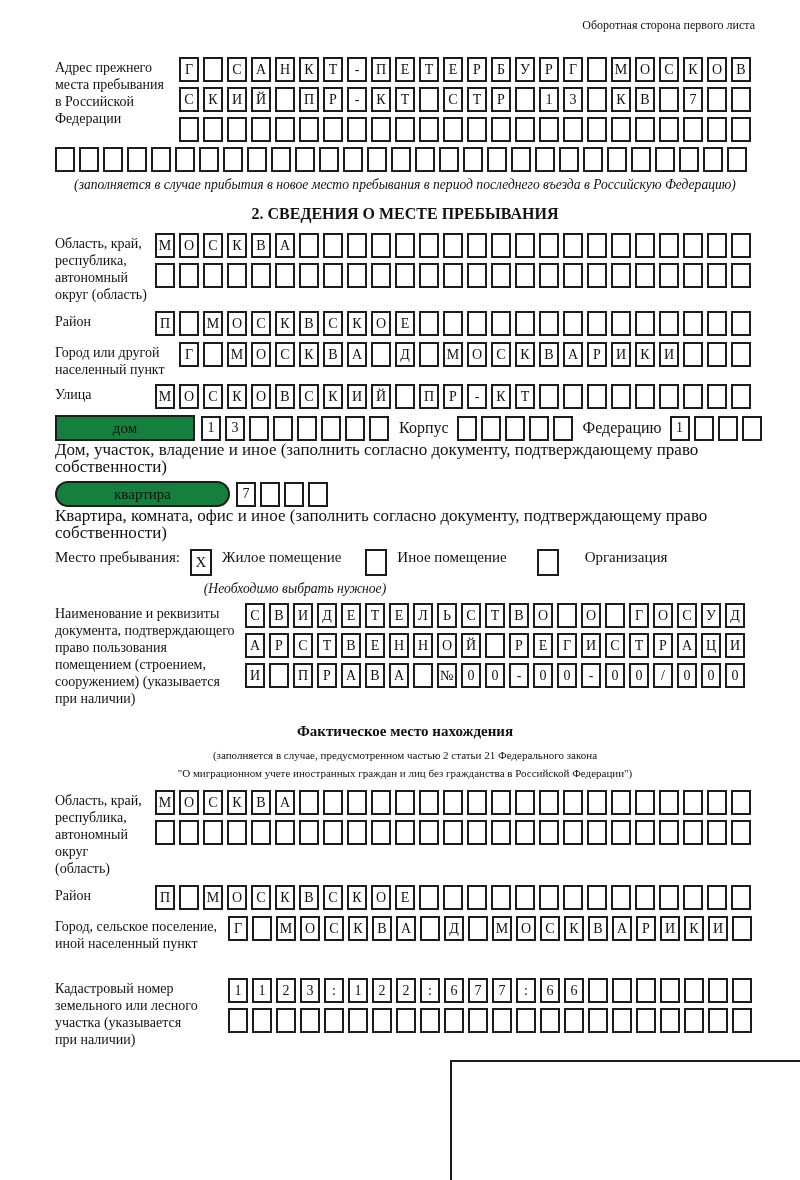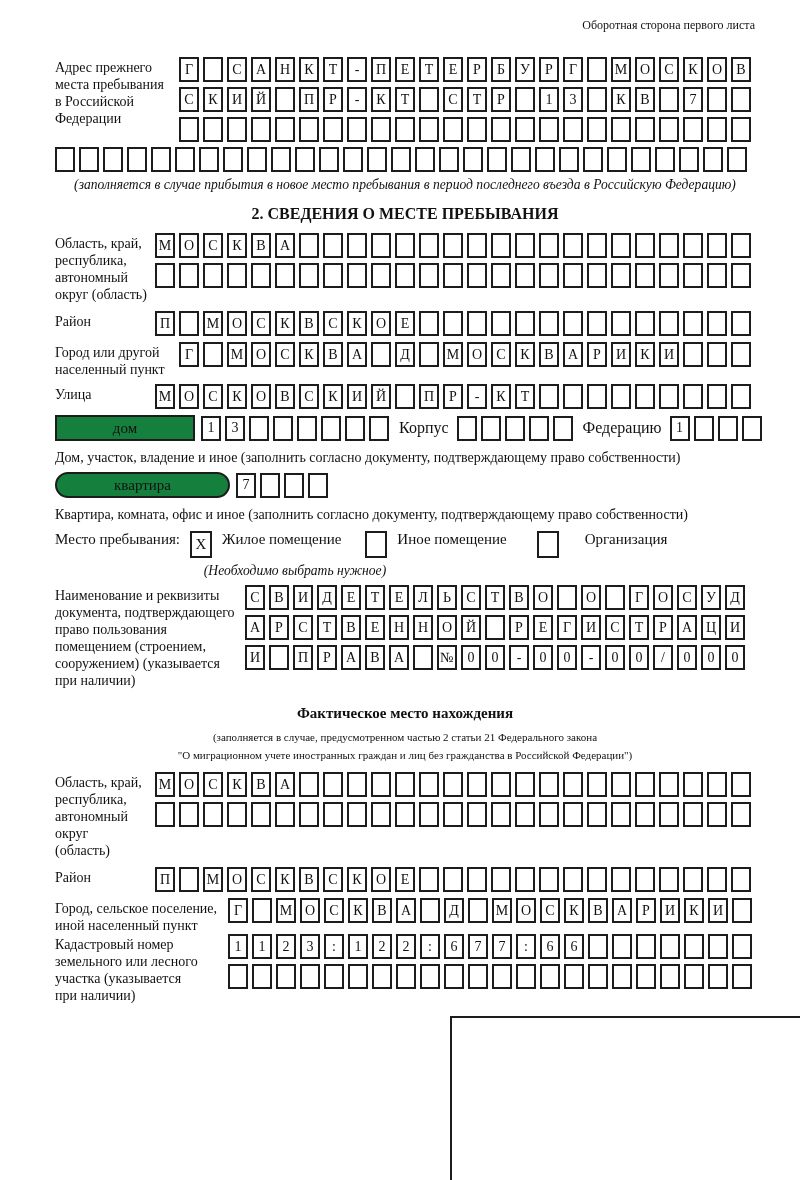--- a/index.html
+++ b/index.html
@@ -18,25 +18,25 @@
   .w173{width:173px;}
   .rows{display:flex;flex-direction:column;gap:5px;}
   .cells{display:flex;gap:4px;}
   .cell{
     flex:0 0 20px;width:20px;height:25px;box-sizing:border-box;
     border:2px solid #1c1c1c;display:flex;align-items:center;justify-content:center;
     font-size:14px;line-height:1;background:#fff;
   }
   .fullrow{margin-top:5px;}
   .caption{font-size:13.6px;text-align:center;margin-top:4px;line-height:17px;font-style:italic;}
-  .caption-left{font-size:14px;margin-top:8px;line-height:17px;}
+  .caption-left{font-size:17px;margin-top:0;line-height:17px;}
   .sec-title{font-weight:bold;font-size:16px;text-align:center;margin:12px 0 10px 0;font-family:Liberation Serif, serif;}
   .sub-title{font-weight:bold;font-size:15px;text-align:center;margin:16px 0 6px 0;}
   .note-lines{font-size:11px;text-align:center;line-height:18px;margin-bottom:8px;}
-  .mt6{margin-top:6px;} .mt8{margin-top:8px;} .mt10{margin-top:0;}
+  .mt6{margin-top:6px;} .mt8{margin-top:8px;} .mt10{margin-top:26px;}
   .named-box{
     height:26px;box-sizing:border-box;border:2px solid #1c1c1c;
     display:flex;align-items:center;justify-content:center;
     font-size:15px;background:#15803d;flex:0 0 auto;
   }
   .house-row{display:flex;align-items:center;margin-top:6px;}
   .inline-label{font-size:16px;padding:0 8px 0 10px;white-space:nowrap;}
   .stay-row{display:flex;align-items:flex-start;margin-top:8px;font-size:15px;}
   .checkbox{
     width:22px;height:27px;box-sizing:border-box;border:2px solid #1c1c1c;

